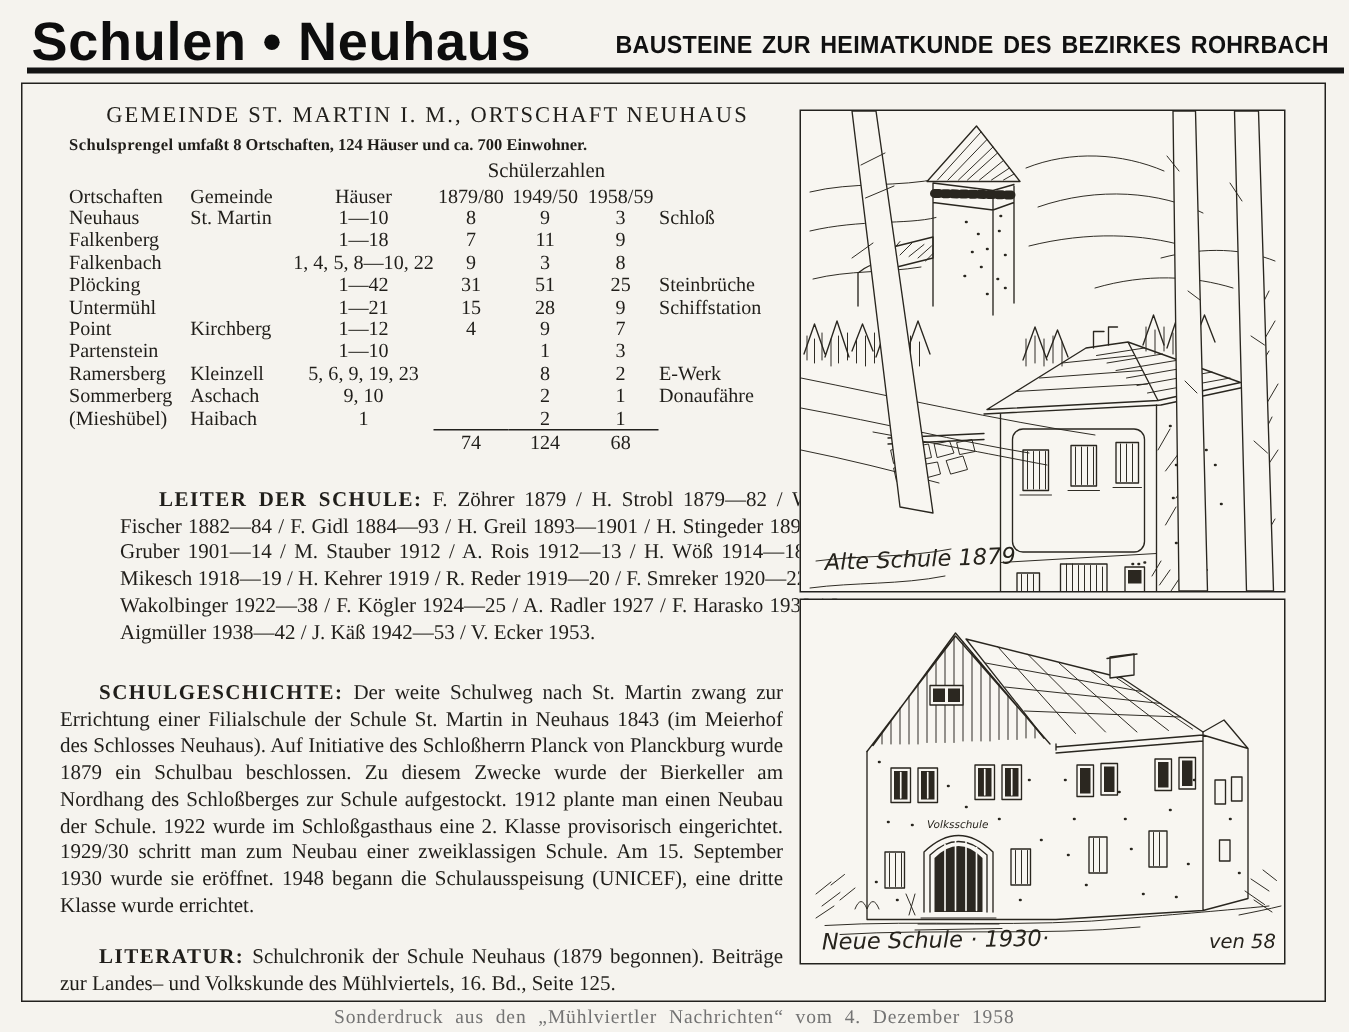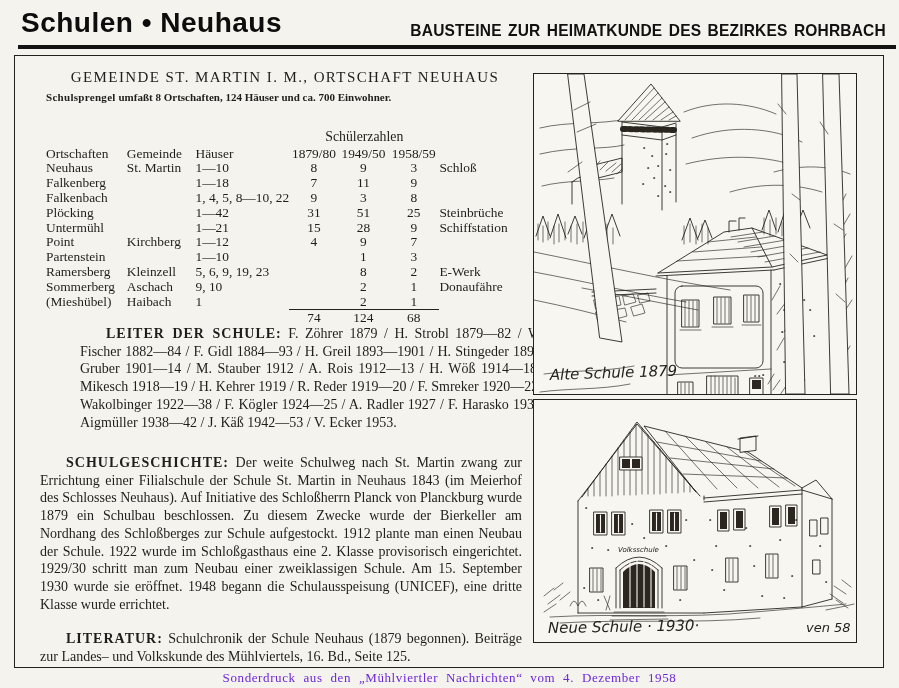--- a/index.html
+++ b/index.html
@@ -5,21 +5,21 @@
   html,body{margin:0;padding:0;}
   body{
     width:899px;height:688px;position:relative;overflow:hidden;
     background:#f5f3ee;color:#201e1a;
     font-family:"Liberation Serif", serif;
   }
   .abs{position:absolute;}
   
   .mast-left{
     left:21px;top:7px;font-family:"Liberation Sans",sans-serif;
-    font-weight:bold;font-size:28px;letter-spacing:.5px;color:#0d0d0d;
+    font-weight:bold;font-size:36px;letter-spacing:.5px;color:#0d0d0d;
   }
   .mast-right{
     right:13px;top:21px;font-family:"Liberation Sans",sans-serif;
     font-weight:bold;font-size:16.5px;color:#111;
     transform:scaleX(.94);transform-origin:right center;
     letter-spacing:.2px;word-spacing:2px;white-space:nowrap;
   }
   .thick-rule{left:18px;top:45px;width:878px;height:3.5px;background:#141414;}
   
   .content-box{
@@ -27,24 +27,24 @@
     border:1.6px solid #22211e;background:transparent;
   }
   
   .art-title{
     left:46px;top:69px;width:478px;text-align:center;
     font-weight:normal;font-size:15px;letter-spacing:1.4px;white-space:nowrap;
   }
   .intro{left:46px;top:91px;width:478px;font-size:11px;white-space:nowrap;font-weight:bold;}
   .intro b{letter-spacing:.3px;}
   
-  .tbl-wrap{left:46px;top:130px;width:478px;}
+  .tbl-wrap{left:46px;top:107px;width:478px;}
   table{border-collapse:collapse;width:476px;font-size:13.4px;line-height:1.08;}
   td{padding:0;height:14.8px;vertical-align:bottom;white-space:nowrap;}
-  td.c-h{}
+  td.c-h{text-align:center;}
   td.c-n{text-align:center;}
   tr.grp td{height:15px;font-size:13.8px;}
   tr.hdr td{height:16px;}
   tr.tot td{height:17px;vertical-align:middle;}
   tr.tot td.tl{border-top:1.3px solid #22211e;margin-top:30px;}
   
   .para{
     left:40px;width:482px;font-size:14px;line-height:17.7px;
     text-align:justify;text-indent:26px;
   }
@@ -65,21 +65,21 @@
   svg .teeth{stroke-width:6;stroke-dasharray:3,3;}
   svg .bar{stroke:#f8f6f1;stroke-width:1.1;}
   svg text{fill:#26231c;stroke:none;font-family:"DejaVu Sans",sans-serif;font-style:italic;}
   .cap1{font-size:15px;}
   .cap2{font-size:15px;}
   .sig{font-size:13px;}
   .sign{font-size:7px;}
   
   .footer{
     left:0;top:670px;width:899px;text-align:center;
-    font-size:13px;letter-spacing:.6px;word-spacing:4px;color:#6d28d9;
+    font-size:13px;letter-spacing:.6px;word-spacing:4px;color:#737373;
   }
 </style>
 </head>
 <body>
 
 <div class="abs mast-left">Schulen • Neuhaus</div>
 <div class="abs mast-right">BAUSTEINE ZUR HEIMATKUNDE DES BEZIRKES ROHRBACH</div>
 <div class="abs thick-rule"></div>
 
 <div class="abs content-box"></div>

